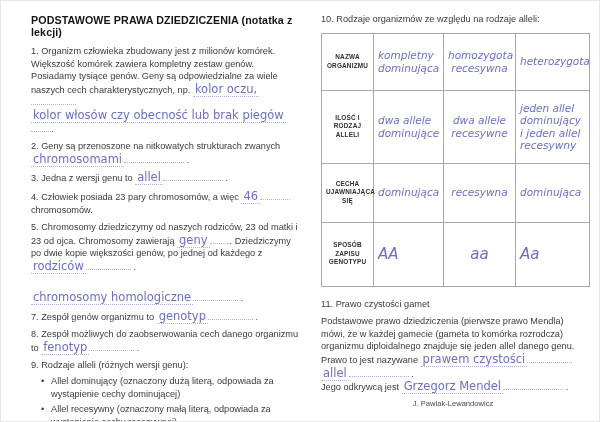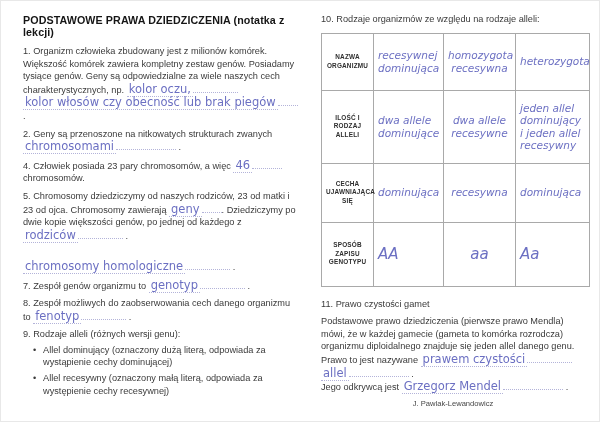--- a/index.html
+++ b/index.html
@@ -3,21 +3,21 @@
 <meta charset="utf-8">
 <style>
   * { margin:0; padding:0; box-sizing:border-box; }
   html,body { width:600px; height:422px; overflow:hidden; }
   body {
     background:#ffffff;
     font-family:"Liberation Sans", sans-serif;
     color:#3a3a3a;
     border:1px solid #e8e8e8;
   }
-  .page { display:flex; width:600px; height:422px; }
+  .page { display:flex; width:600px; height:422px;padding-left:8px; }
   .col-left  { width:308px; padding:13px 10px 0 22px; }
   .col-right { width:292px; padding:12px 12px 0 12px; }
 
   .print { font-size:9.2px; line-height:12.6px; color:#3a3a3a; }
   .title { font-size:10.7px; font-weight:bold; color:#151515; margin-bottom:7px; letter-spacing:0.1px; }
   .item  { margin-bottom:5px; }
 
   .hw {
     font-family:"DejaVu Sans", sans-serif;
     color:#6b6fc2;
@@ -71,20 +71,23 @@
     <div class="item print">
       <span>1. Organizm człowieka zbudowany jest z milionów komórek. Większość komórek zawiera kompletny zestaw genów. Posiadamy tysiące genów. Geny są odpowiedzialne za wiele naszych cech charakterystycznych, np. </span><span class="hw">kolor oczu,</span><span class="fillline w45"></span><br>
       <span class="hw">kolor włosów czy obecność lub brak piegów</span><span class="fillline w20"></span><span>.</span>
     </div>
 
     <div class="item print">
       <span>2. Geny są przenoszone na nitkowatych strukturach zwanych </span><br>
       <span class="hw">chromosomami</span><span class="fillline w60"></span> <span>.</span>
     </div>
 
+    <div class="item print">
+      <span>3. Jedna z wersji genu to </span><span class="hw">allel</span><span class="fillline w60"></span> <span>.</span>
+    </div>
 
     <div class="item print">
       <span>4. Człowiek posiada 23 pary chromosomów, a więc </span><span class="hw">46</span><span class="fillline w30"></span><br>
       <span>chromosomów.</span>
     </div>
 
     <div class="item print">
       <span>5. Chromosomy dziedziczymy od naszych rodziców, 23 od matki i 23 od ojca. Chromosomy zawierają </span><span class="hw">geny</span><span class="fillline w20"></span><span>. Dziedziczymy po dwie kopie większości genów, po jednej od każdego z </span><br>
       <span class="hw">rodziców</span><span class="fillline w45"></span> <span>.</span>
     </div>
@@ -117,21 +120,21 @@
     </div>
   </div>
 
   <div class="col-right">
     <div class="print h10">10. Rodzaje organizmów ze względu na rodzaje alleli:</div>
 
     <table class="alleles">
       <tbody>
           <tr class="r1">
         <td class="lbl">NAZWA ORGANIZMU</td>
-        <td class="ans c2"><span class="hwcell">recesywnej dominująca</span></td>
+        <td class="ans c2"><span class="hwcell">kompletny dominująca</span></td>
         <td class="ans c3"><span class="hwcell">homozygota recesywna</span></td>
         <td class="ans c4"><span class="hwcell">heterozygota</span></td>
       </tr>
       <tr class="r2">
         <td class="lbl">ILOŚĆ I RODZAJ ALLELI</td>
         <td class="ans c2"><span class="hwcell">dwa allele dominujące</span></td>
         <td class="ans c3"><span class="hwcell">dwa allele recesywne</span></td>
         <td class="ans c4"><span class="hwcell">jeden allel dominujący i jeden allel recesywny</span></td>
       </tr>
       <tr class="r3">

